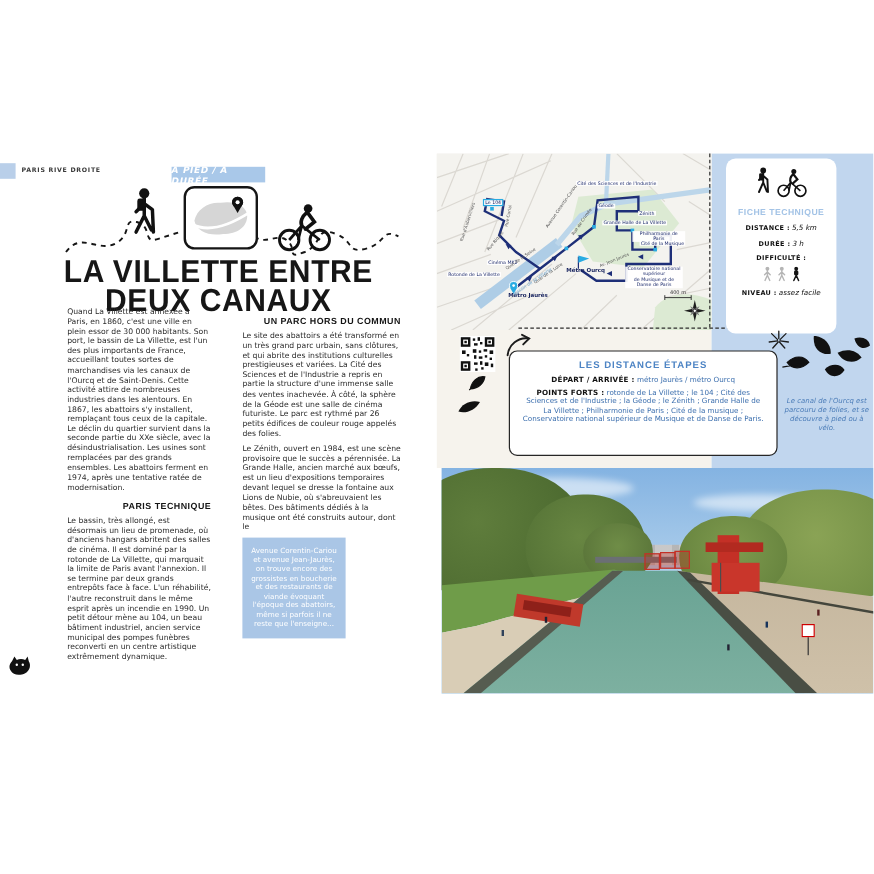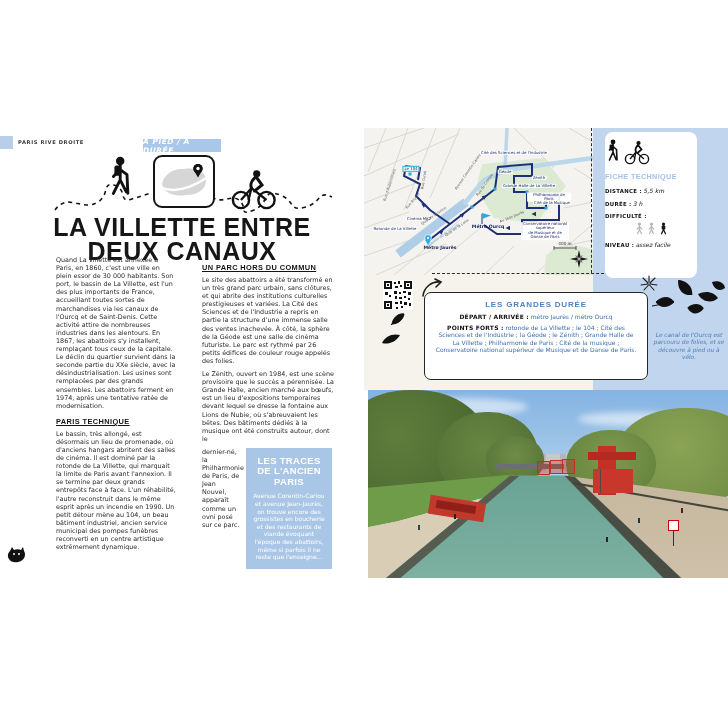--- a/index.html
+++ b/index.html
@@ -16,22 +16,22 @@
          justify-content:center;letter-spacing:.5px;}
   .mapicon{left:153px;top:155px;width:58px;height:49px;background:#fff;border:2.5px solid #151515;
            border-radius:9px;display:flex;align-items:center;justify-content:center;}
   .title{left:8px;top:199px;width:348px;text-align:center;font-weight:bold;font-size:25px;
          line-height:23px;letter-spacing:.5px;color:#161616;transform:scaleY(1.06);
          font-family:"Liberation Sans",sans-serif;}
   .columns{left:56px;top:256px;width:278px;display:flex;gap:26px;}
   .col1{width:120px;}
   .col2{width:132px;}
   .columns p{margin:0 0 5px 0;font-size:6.4px;line-height:8.1px;color:#2b2b2b;}
-  .columns h3{margin:7px 0 4px 0;font-size:7.4px;letter-spacing:.4px;text-align:left;
-              color:#141414;font-family:"Liberation Sans",sans-serif;text-decoration:underline;}
+  .columns h3{margin:7px 0 4px 0;font-size:7.4px;letter-spacing:.4px;text-align:right;
+              color:#141414;font-family:"Liberation Sans",sans-serif;}
   .wrap-row{display:flex;gap:6px;margin-top:2px;}
   .narrow{width:38px;}
   .traces-box{width:86px;background:#aac6e6;padding:8px 6px;box-sizing:border-box;}
   .traces-box h4{margin:0 0 5px 0;color:#fff;font-size:9.5px;line-height:10.5px;text-align:center;
                  letter-spacing:.3px;font-family:"Liberation Sans",sans-serif;}
   .traces-box p{margin:0;color:#fff;font-size:6px;line-height:7.6px;text-align:center;}
   .cat{left:6px;top:545px;width:20px;height:20px;}
 
   
   .rp-cream{left:364px;top:128px;width:229px;height:262px;background:#f6f3ed;}
@@ -41,21 +41,21 @@
             text-align:center;}
   .maplabel.bold{font-weight:bold;font-size:4.6px;background:transparent;color:#14205c;}
   .maplabel.street{background:transparent;color:#5a5a5a;font-size:3.6px;white-space:nowrap;}
   .maplabel.water{background:transparent;color:#7aadd4;font-style:italic;font-size:3.8px;white-space:nowrap;}
   .maplabel.scale{background:transparent;color:#333;font-size:4.2px;}
   .maplabel.chip-blue{border:.8px solid #29abe2;}
   .blue-panel{left:593px;top:128px;width:135px;height:262px;background:#c1d6ee;}
   .dash-v{left:591px;top:128px;height:145px;width:0;border-left:1.5px dashed #2d2d2d;}
   .dash-h{left:432px;top:273px;width:182px;height:0;border-top:1.5px dashed #2d2d2d;}
   .fiche{left:605px;top:132px;width:92px;height:146px;background:#fff;border-radius:8px;
-         box-sizing:border-box;padding-top:7px;}
+         text-align:center;box-sizing:border-box;padding-top:7px;}
   .fiche-title{color:#a3c3e6;font-weight:bold;font-size:7.2px;letter-spacing:.4px;margin-top:3px;
                font-family:"Liberation Sans",sans-serif;}
   .fiche-row{font-size:5.4px;margin-top:6px;color:#111;}
   .fiche-row b{letter-spacing:.3px;}
   .fiche-row .hand{font-style:italic;font-size:6px;}
   .diffrow{display:flex;justify-content:center;gap:3px;margin-top:3px;}
   .diff{width:9px;height:13px;}
   .diff.gray{color:#b5b5b5;} .diff.black{color:#151515;}
   .etapes{left:424px;top:292px;width:224px;height:88px;background:#fff;border:1.3px solid #262626;
           border-radius:7px;box-sizing:border-box;padding:7px 10px;text-align:center;}
@@ -143,23 +143,21 @@
     <div class="col1">
       <p>Quand La Villette est annexée à Paris, en 1860, c'est une ville en plein essor de 30 000 habitants. Son port, le bassin de La Villette, est l'un des plus importants de France, accueillant toutes sortes de marchandises via les canaux de l'Ourcq et de Saint-Denis. Cette activité attire de nombreuses industries dans les alentours. En 1867, les abattoirs s'y installent, remplaçant tous ceux de la capitale. Le déclin du quartier survient dans la seconde partie du XXe siècle, avec la désindustrialisation. Les usines sont remplacées par des grands ensembles. Les abattoirs ferment en 1974, après une tentative ratée de modernisation.</p>
       <h3>PARIS TECHNIQUE</h3>
       <p>Le bassin, très allongé, est désormais un lieu de promenade, où d'anciens hangars abritent des salles de cinéma. Il est dominé par la rotonde de La Villette, qui marquait la limite de Paris avant l'annexion. Il se termine par deux grands entrepôts face à face. L'un réhabilité, l'autre reconstruit dans le même esprit après un incendie en 1990. Un petit détour mène au 104, un beau bâtiment industriel, ancien service municipal des pompes funèbres reconverti en un centre artistique extrêmement dynamique.</p>
     </div>
     <div class="col2">
       <h3>UN PARC HORS DU COMMUN</h3>
       <p>Le site des abattoirs a été transformé en un très grand parc urbain, sans clôtures, et qui abrite des institutions culturelles prestigieuses et variées. La Cité des Sciences et de l'Industrie a repris en partie la structure d'une immense salle des ventes inachevée. À côté, la sphère de la Géode est une salle de cinéma futuriste. Le parc est rythmé par 26 petits édifices de couleur rouge appelés des folies.</p>
       <p>Le Zénith, ouvert en 1984, est une scène provisoire que le succès a pérennisée. La Grande Halle, ancien marché aux bœufs, est un lieu d'expositions temporaires devant lequel se dresse la fontaine aux Lions de Nubie, où s'abreuvaient les bêtes. Des bâtiments dédiés à la musique ont été construits autour, dont le</p>
       <div class="wrap-row">
-        <p class="narrow">dernier-né, la Philharmonie de Paris, de Jean Nouvel, apparaît comme un ovni posé sur ce parc.</p>
         <aside class="traces-box">
-          <h4>LES TRACES DE L'ANCIEN PARIS</h4>
           <p>Avenue Corentin-Cariou et avenue Jean-Jaurès, on trouve encore des grossistes en boucherie et des restaurants de viande évoquant l'époque des abattoirs, même si parfois il ne reste que l'enseigne...</p>
         </aside>
       </div>
     </div>
   </div>
 
   <svg class="abs cat" viewBox="0 0 20 20">
     <path d="M4,6 L6,2 L8,5 C10,4 13,4 15,5 L17,2 L18,6 C20,9 19,14 15,16 C11,18 5,18 3,14 C1,11 2,8 4,6 Z" fill="#111"></path>
     <circle cx="8" cy="9" r="1" fill="#fff"></circle>
       <circle cx="13" cy="9" r="1" fill="#fff"></circle>
@@ -349,21 +347,21 @@
   </svg>
 
   <svg class="abs leaf" style="left:390px;top:312px;width:16px;height:14px" viewBox="0 0 16 14">
     <path d="M2,12 C3,6 8,1 14,2 C13,8 8,12 2,12 Z M14,2 L1,13" fill="#111" stroke="#111"></path>
   </svg>
   <svg class="abs leaf" style="left:381px;top:333px;width:20px;height:12px" viewBox="0 0 20 12">
     <path d="M1,10 C4,3 12,0 19,2 C15,9 7,12 1,10 Z" fill="#111"></path>
   </svg>
 
   <div class="abs etapes">
-    <h4>LES GRANDES DURÉE</h4>
+    <h4>LES DISTANCE ÉTAPES</h4>
     <p>
       <b>DÉPART / ARRIVÉE :</b>
       <span>métro Jaurès / métro Ourcq</span>
     </p>
     <p>
       <b>POINTS FORTS :</b>
       <span>rotonde de La Villette ; le 104 ; Cité des Sciences et de l'Industrie ; la Géode ; le Zénith ; Grande Halle de La Villette ; Philharmonie de Paris ; Cité de la musique ; Conservatoire national supérieur de Musique et de Danse de Paris.</span>
     </p>
   </div>
 

